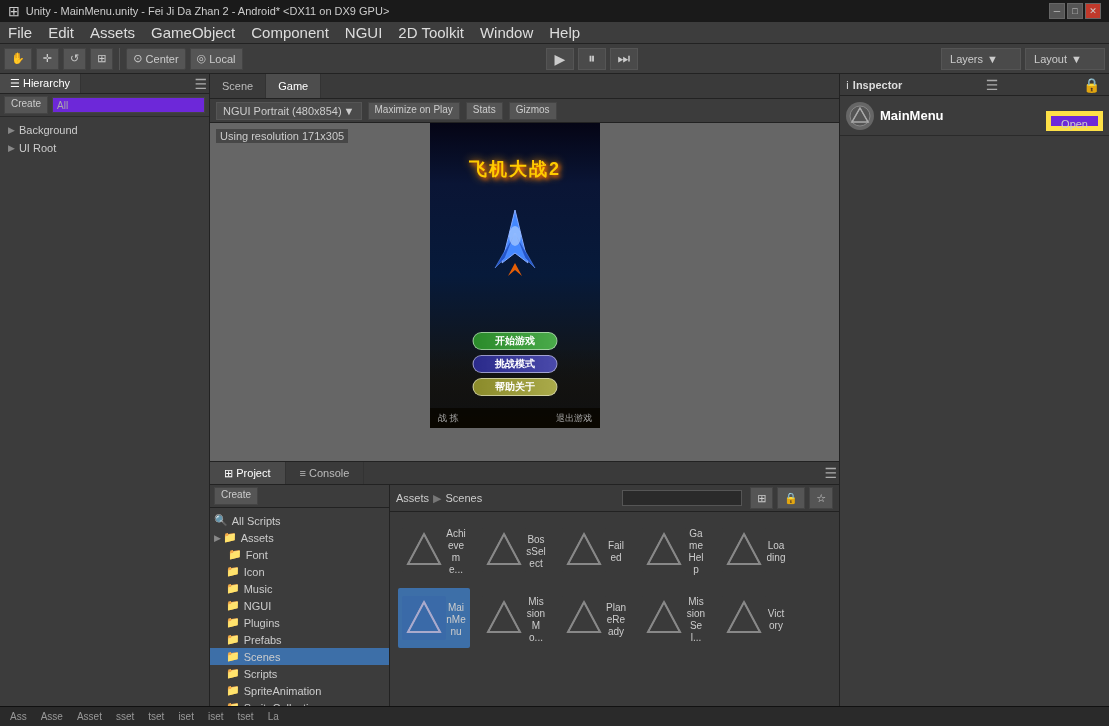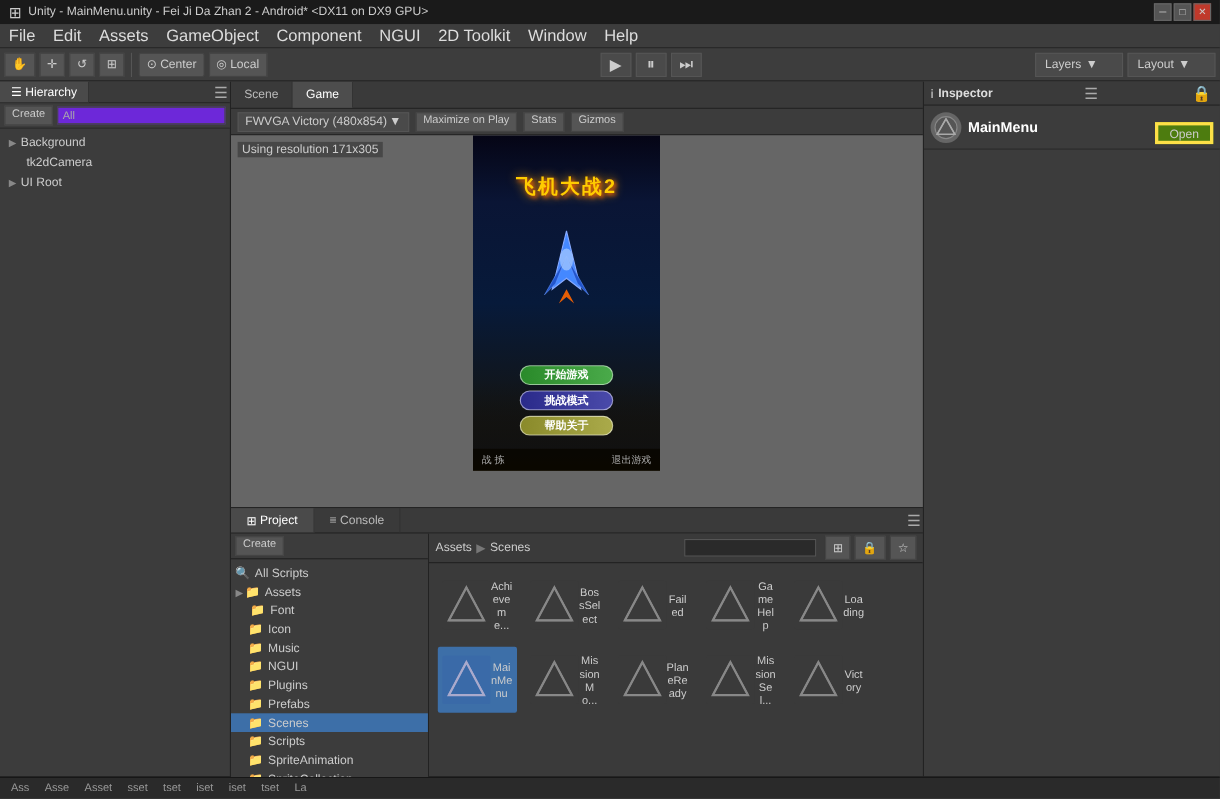--- a/index.html
+++ b/index.html
@@ -469,22 +469,22 @@
     }
 
     .obj-name {
       font-size: 13px;
       color: #fff;
       font-weight: bold;
     }
 
     .open-btn {
       margin-left: auto;
-      background: #4d7c0f;
-      border: 3px solid #fde047;
+      background: #6d28d9;
+      border: 5px solid #fde047;
       color: #ccc;
       padding: 2px 10px;
       font-size: 11px;
       cursor: pointer;
       height: 20px;
       margin-top: 11px;
     }
 
     
     #status-bar {
@@ -599,25 +599,20 @@
         </div>
       </div>
       <div id="hierarchy-tree" style="padding:4px 0;">
         <div class="tree-item">
           <div class="tree-item-inner" style="padding-left:8px;">
             <span class="tree-arrow">▶</span>
             <span>Background</span>
           </div>
         </div>
         <div class="tree-item">
-          <div class="tree-item-inner" style="padding-left:24px;">
-            <span>tk2dCamera</span>
-          </div>
-        </div>
-        <div class="tree-item">
           <div class="tree-item-inner" style="padding-left:8px;">
             <span class="tree-arrow">▶</span>
             <span>UI Root</span>
           </div>
         </div>
       </div>
     </div>
 
     <div class="center-panel-wrapper">
 
@@ -627,21 +622,21 @@
           <div class="sg-tab">
             <span>Scene</span>
           </div>
           <div class="sg-tab active">
             <span>Game</span>
           </div>
         </div>
 
         <div id="game-toolbar">
           <div class="game-dropdown">
-            <span>FWVGA Victory (480x854)</span>
+            <span>NGUI Portrait (480x854)</span>
             <span>▼</span>
           </div>
           <div class="maximize-btn">Maximize on Play</div>
           <div class="maximize-btn">Stats</div>
           <div class="maximize-btn">Gizmos</div>
         </div>
 
         <div id="game-viewport">
           <div class="resolution-text">Using resolution 171x305</div>
 

